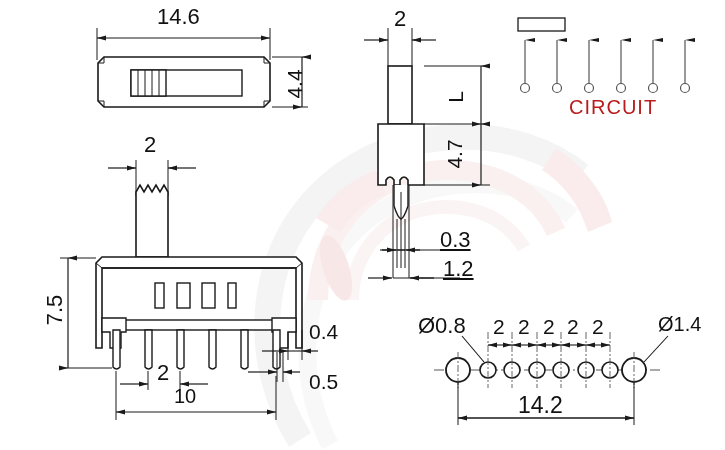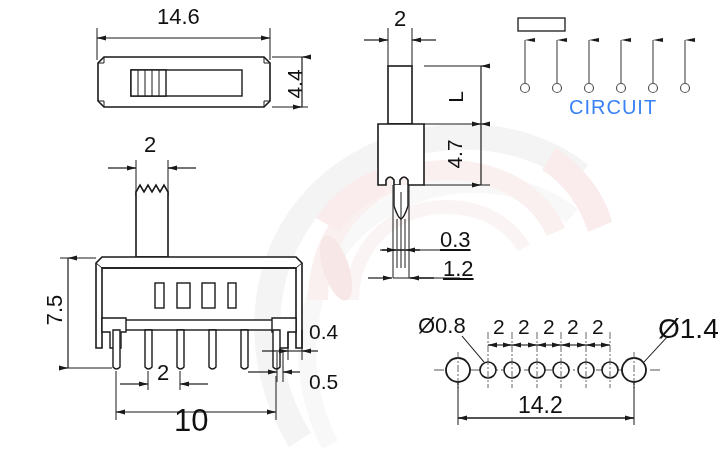--- a/index.html
+++ b/index.html
@@ -8,21 +8,21 @@
     font-family:"Liberation Sans", sans-serif;
     color:#1a1a1a;
   }
   #sheet{position:absolute;left:0;top:0;width:635px;height:450px;}
   .dimtxt{
     position:absolute;font-family:"Liberation Sans", sans-serif;
     font-size:19px;color:#111;white-space:nowrap;letter-spacing:0px;
   }
   .rot{transform:rotate(-90deg);transform-origin:center center;}
   .circuit-label{
-    position:absolute;font-size:20px;color:#3b82f6;letter-spacing:1px;
+    position:absolute;font-size:20px;color:#b91c1c;letter-spacing:1px;
     font-family:"Liberation Sans", sans-serif;white-space:nowrap;
   }
   svg{display:block;}
 </style>
 </head>
 <body>
 
 <div id="sheet">
 
   <svg width="725" height="450" viewBox="0 0 725 450">
@@ -274,32 +274,32 @@
   </svg>
 
   <div class="dimtxt" style="left:157px;top:4px;font-size:22px;">14.6</div>
   <div class="dimtxt rot" style="left:275px;top:72px;width:40px;text-align:center;font-size:21px;">4.4</div>
 
   <div class="dimtxt" style="left:144px;top:132px;font-size:22px;">2</div>
   <div class="dimtxt rot" style="left:30px;top:297px;width:50px;text-align:center;font-size:22px;">7.5</div>
   <div class="dimtxt" style="left:309px;top:320px;font-size:21px;text-align:center;">0.4</div>
   <div class="dimtxt" style="left:309px;top:356px;font-size:21px;margin-top:14px;">0.5</div>
   <div class="dimtxt" style="left:157px;top:360px;font-size:22px;">2</div>
-  <div class="dimtxt" style="left:174px;top:385px;font-size:31px;margin-top:18px;">10</div>
+  <div class="dimtxt" style="left:174px;top:385px;font-size:20px;">10</div>
 
   <div class="dimtxt" style="left:394px;top:6px;font-size:22px;">2</div>
   <div class="dimtxt rot" style="left:436px;top:85px;width:40px;text-align:center;font-size:21px;">L</div>
   <div class="dimtxt rot" style="left:430px;top:142px;width:50px;text-align:center;font-size:21px;">4.7</div>
   <div class="dimtxt" style="left:440px;top:227px;font-size:22px;text-decoration:underline;">0.3</div>
   <div class="dimtxt" style="left:443px;top:256px;font-size:22px;text-decoration:underline;">1.2</div>
 
   <div class="circuit-label" style="left:569px;top:96px;">CIRCUIT</div>
 
   <div class="dimtxt" style="left:418px;top:313px;font-size:22px;text-align:center;">Ø0.8</div>
-  <div class="dimtxt" style="left:658px;top:313px;font-size:28px;">Ø1.4</div>
+  <div class="dimtxt" style="left:658px;top:313px;font-size:20px;">Ø1.4</div>
 
   <div class="dimtxt" style="left:493px;top:315px;font-size:21px;">2</div>
   <div class="dimtxt" style="left:518px;top:315px;font-size:21px;">2</div>
   <div class="dimtxt" style="left:543px;top:315px;font-size:21px;">2</div>
   <div class="dimtxt" style="left:567px;top:315px;font-size:21px;">2</div>
   <div class="dimtxt" style="left:592px;top:315px;font-size:21px;">2</div>
 
   <div class="dimtxt" style="left:518px;top:392px;font-size:23px;">14.2</div>
 
 </div>

